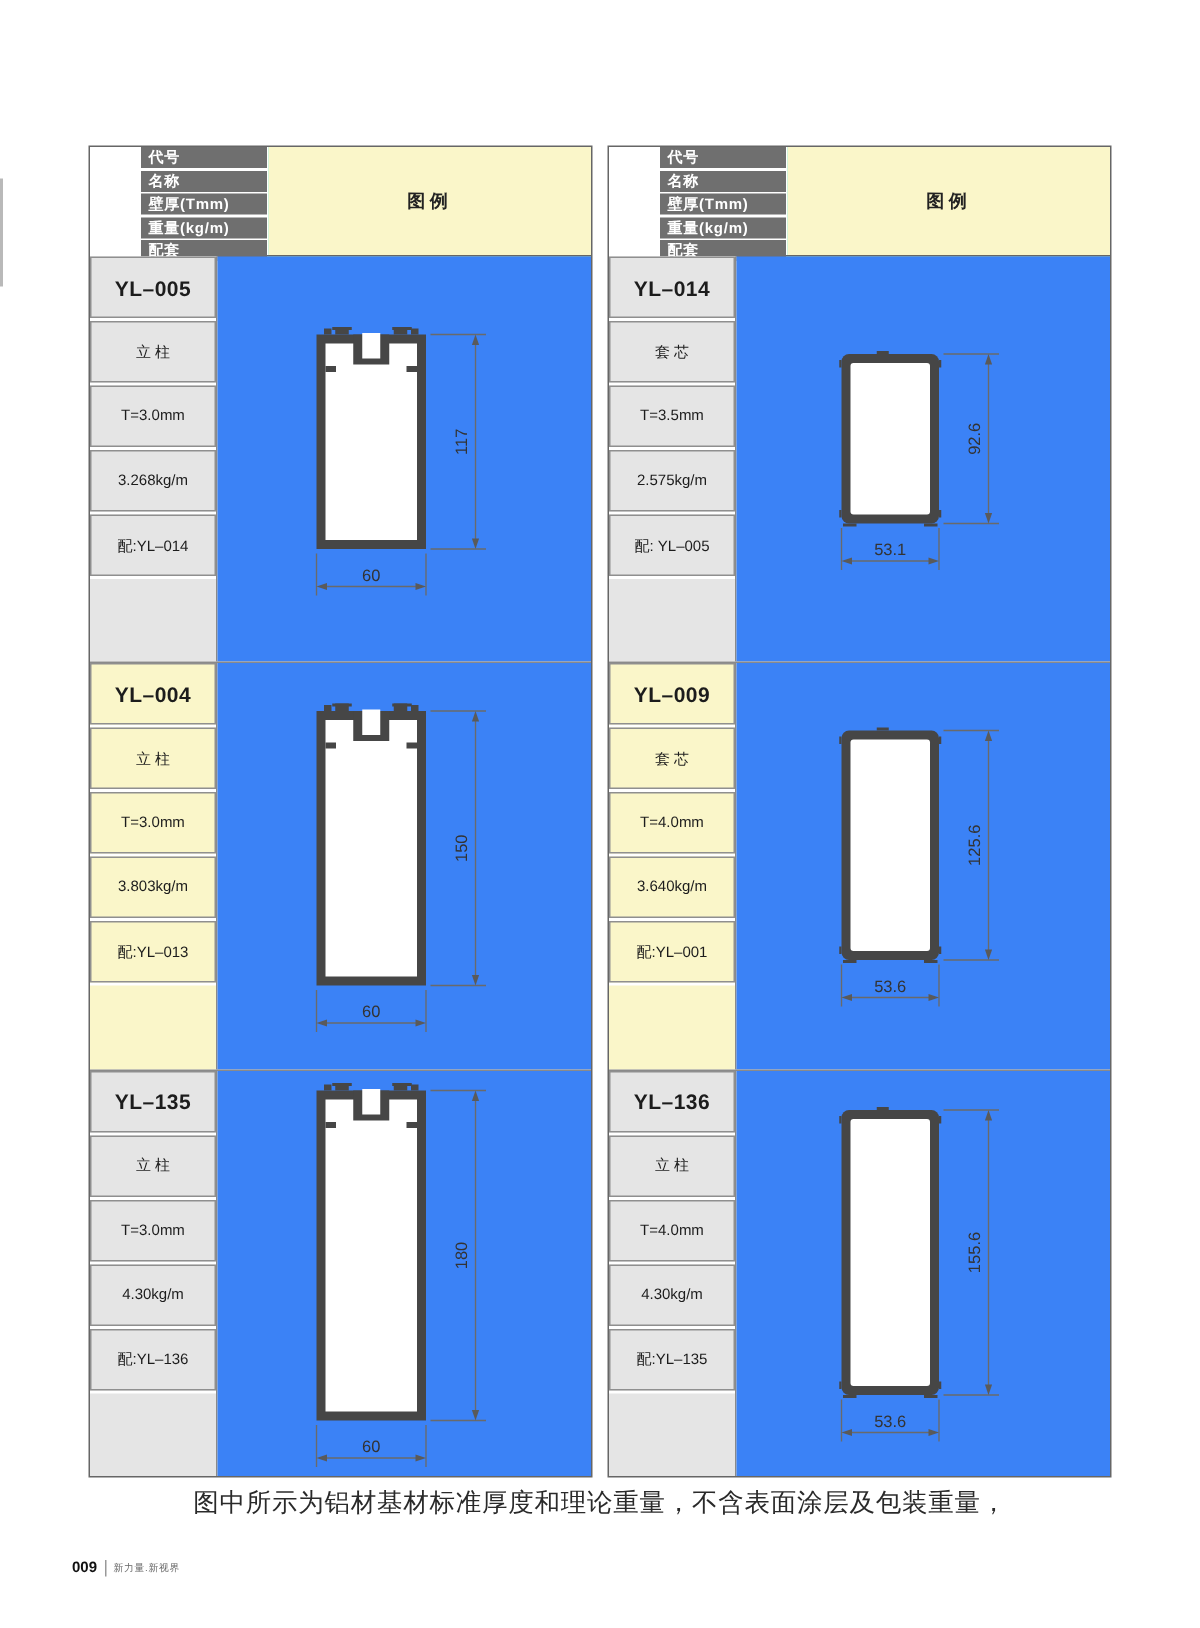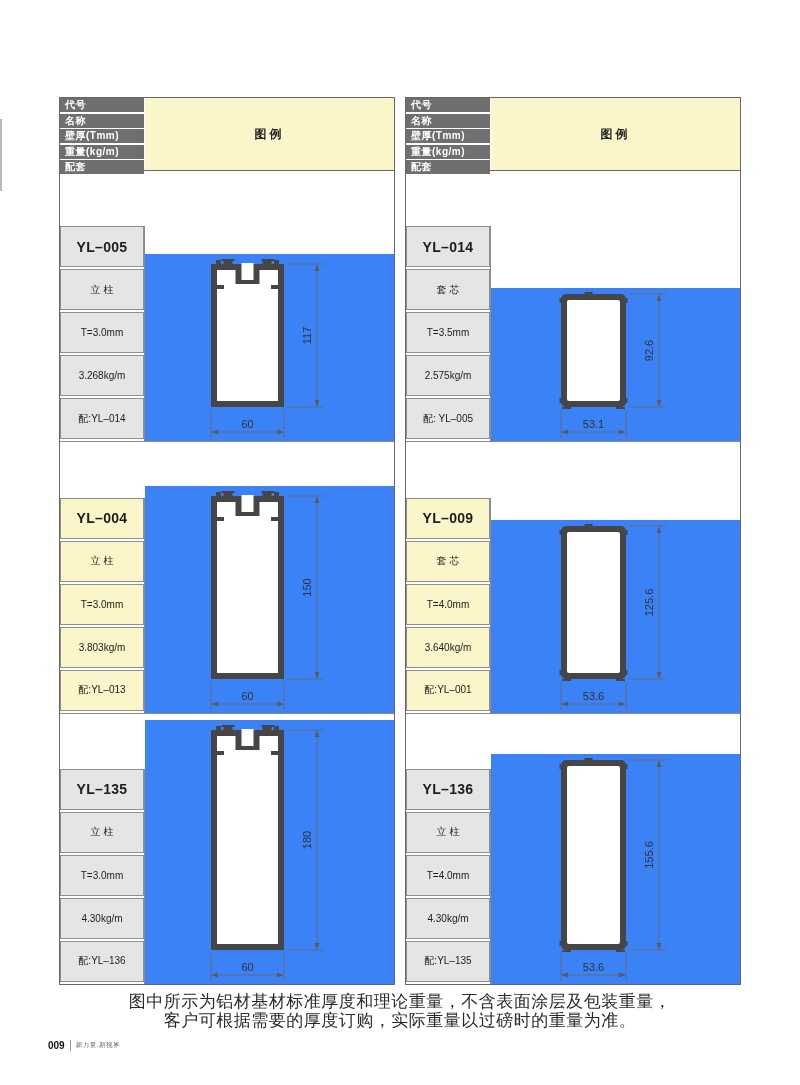--- a/index.html
+++ b/index.html
@@ -1,26 +1,26 @@
 <!DOCTYPE html>
 <html><head>
 <meta charset="utf-8">
 <style>
   *{box-sizing:border-box;margin:0;padding:0;}
   html,body{background:#fff;}
   body{width:800px;height:1085px;position:relative;font-family:"Liberation Sans","DejaVu Sans",sans-serif;}
   .crop-mark{position:absolute;left:0;top:119px;width:2px;height:72px;background:#b9b9b9;}
   .tables{position:absolute;left:59px;top:97px;display:flex;gap:10px;}
   .ptable{width:336px;height:888px;border:1px solid #666;display:flex;flex-direction:column;background:#fff;}
-  .thead{height:73px;flex:0 0 73px;display:flex;border-bottom:1px solid #666;background:#5eead4;}
+  .thead{height:73px;flex:0 0 73px;display:flex;border-bottom:1px solid #666;background:#5eead4;margin-left:34px;}
   .lcol{width:85px;flex:0 0 85px;display:flex;flex-direction:column;gap:1.5px;background:#fff;padding-right:1.5px;}
   .hcell{flex:1;background:#6f6f6f;color:#fff;font-weight:bold;font-size:10px;display:flex;align-items:center;padding-left:5px;letter-spacing:.5px;}
   .legend-head{flex:1;background:#faf6c9;display:flex;align-items:center;justify-content:center;}
   .legend-title{font-weight:bold;font-size:12px;color:#222;letter-spacing:3px;}
-  .prow{flex:1;display:flex;border-top:1px solid #8a8a8a;align-items:flex-end;--c:#e5e5e5;}
+  .prow{flex:1;display:flex;border-top:1px solid #8a8a8a;--c:#e5e5e5;}
   .prow.first{border-top:none;}
   .prow.hl{--c:#faf6c9;}
   .spec{width:85px;flex:0 0 85px;background:#fff;display:flex;flex-direction:column;border-right:1px solid #8a8a8a;}
   .cell{height:41px;flex:0 0 41px;margin-bottom:2px;border:1px solid #8f8f8f;background:var(--c);
         display:flex;align-items:center;justify-content:center;font-size:10px;color:#1c1c1c;text-align:center;}
   .cell.code{font-weight:bold;font-size:14px;letter-spacing:.3px;}
   .fill{flex:1;background:var(--c);}
   .draw{flex:1;display:flex;align-items:center;justify-content:center;background:#3b82f6;overflow:hidden;}
   svg .dl{stroke:#6a6a6a;stroke-width:0.9;fill:none;}
   svg .df{fill:#5a5a5a;}
@@ -301,20 +301,19 @@
   <text class="dt" x="32.5" y="217" text-anchor="middle">53.6</text>
             </g>
           </svg>
         </div>
   </div>
 </div>
 </div>
 
 <div class="note">
   <div>图中所示为铝材基材标准厚度和理论重量，不含表面涂层及包装重量，</div>
-  <div>客户可根据需要的厚度订购，实际重量以过磅时的重量为准。</div>
 </div>
 
 <div class="footer">
   <span class="pageno">009</span>
   <span class="fsep"></span>
   <span class="slogan">新力量.新视界</span>
 </div>
 
 </body></html>

